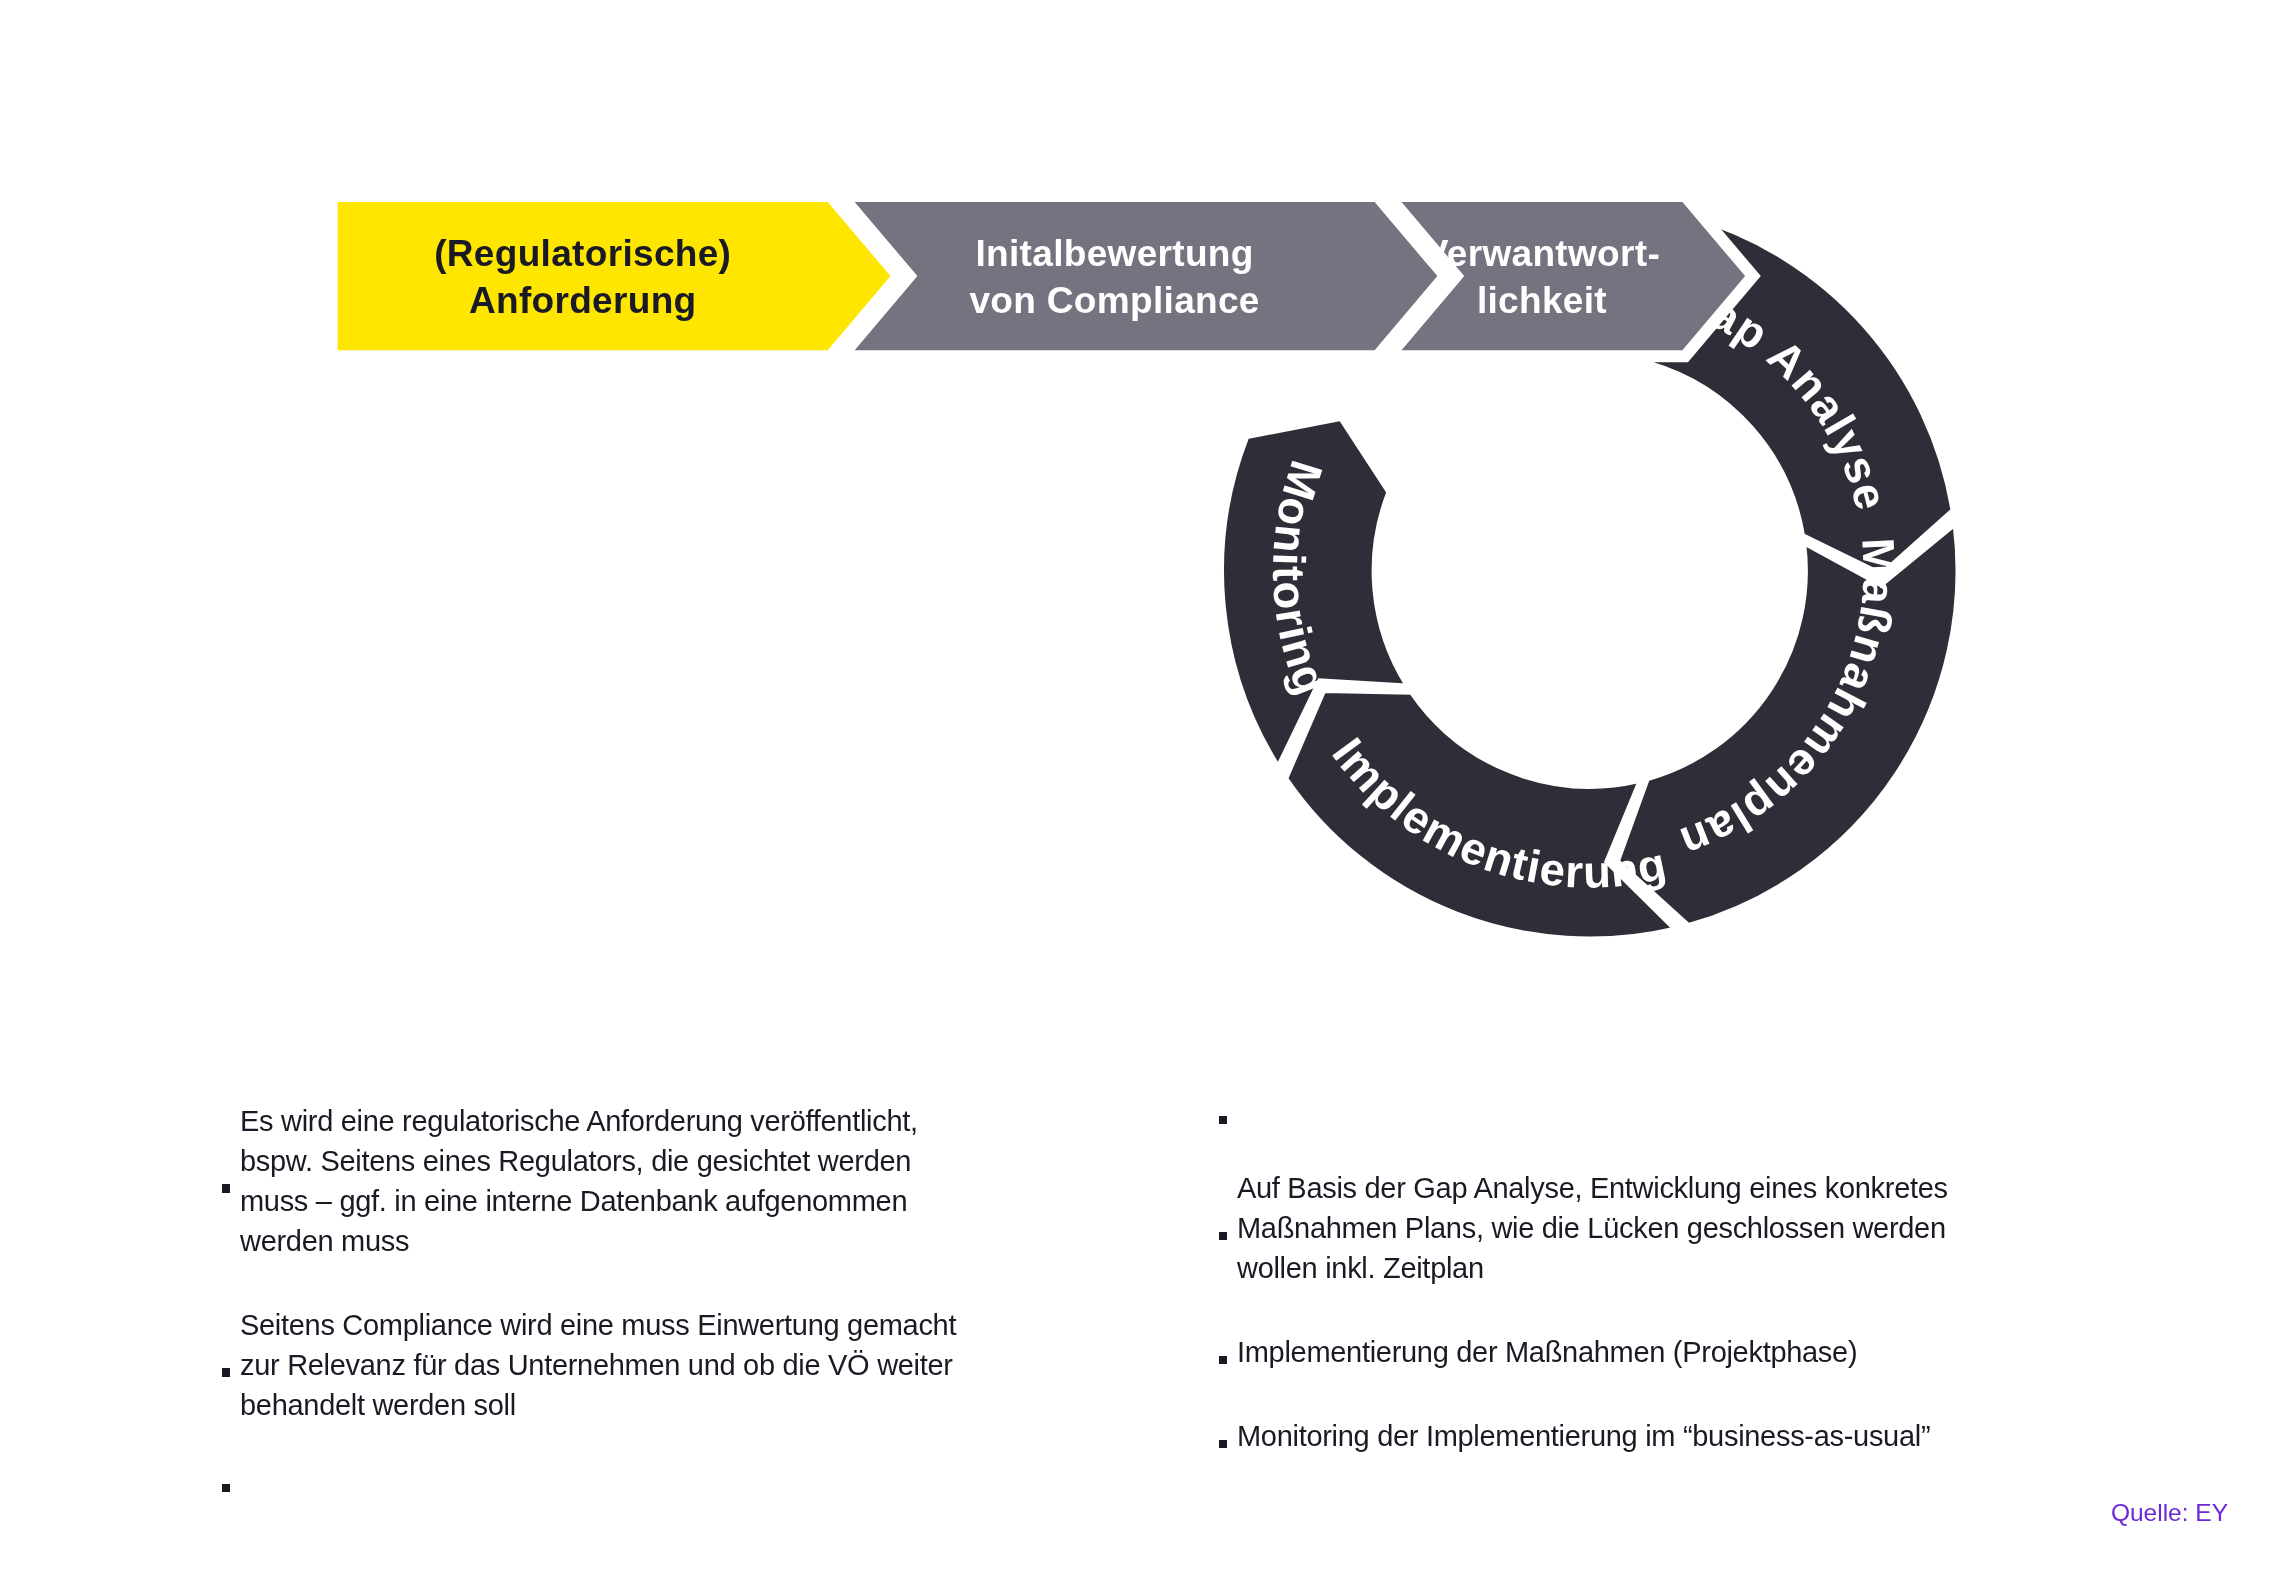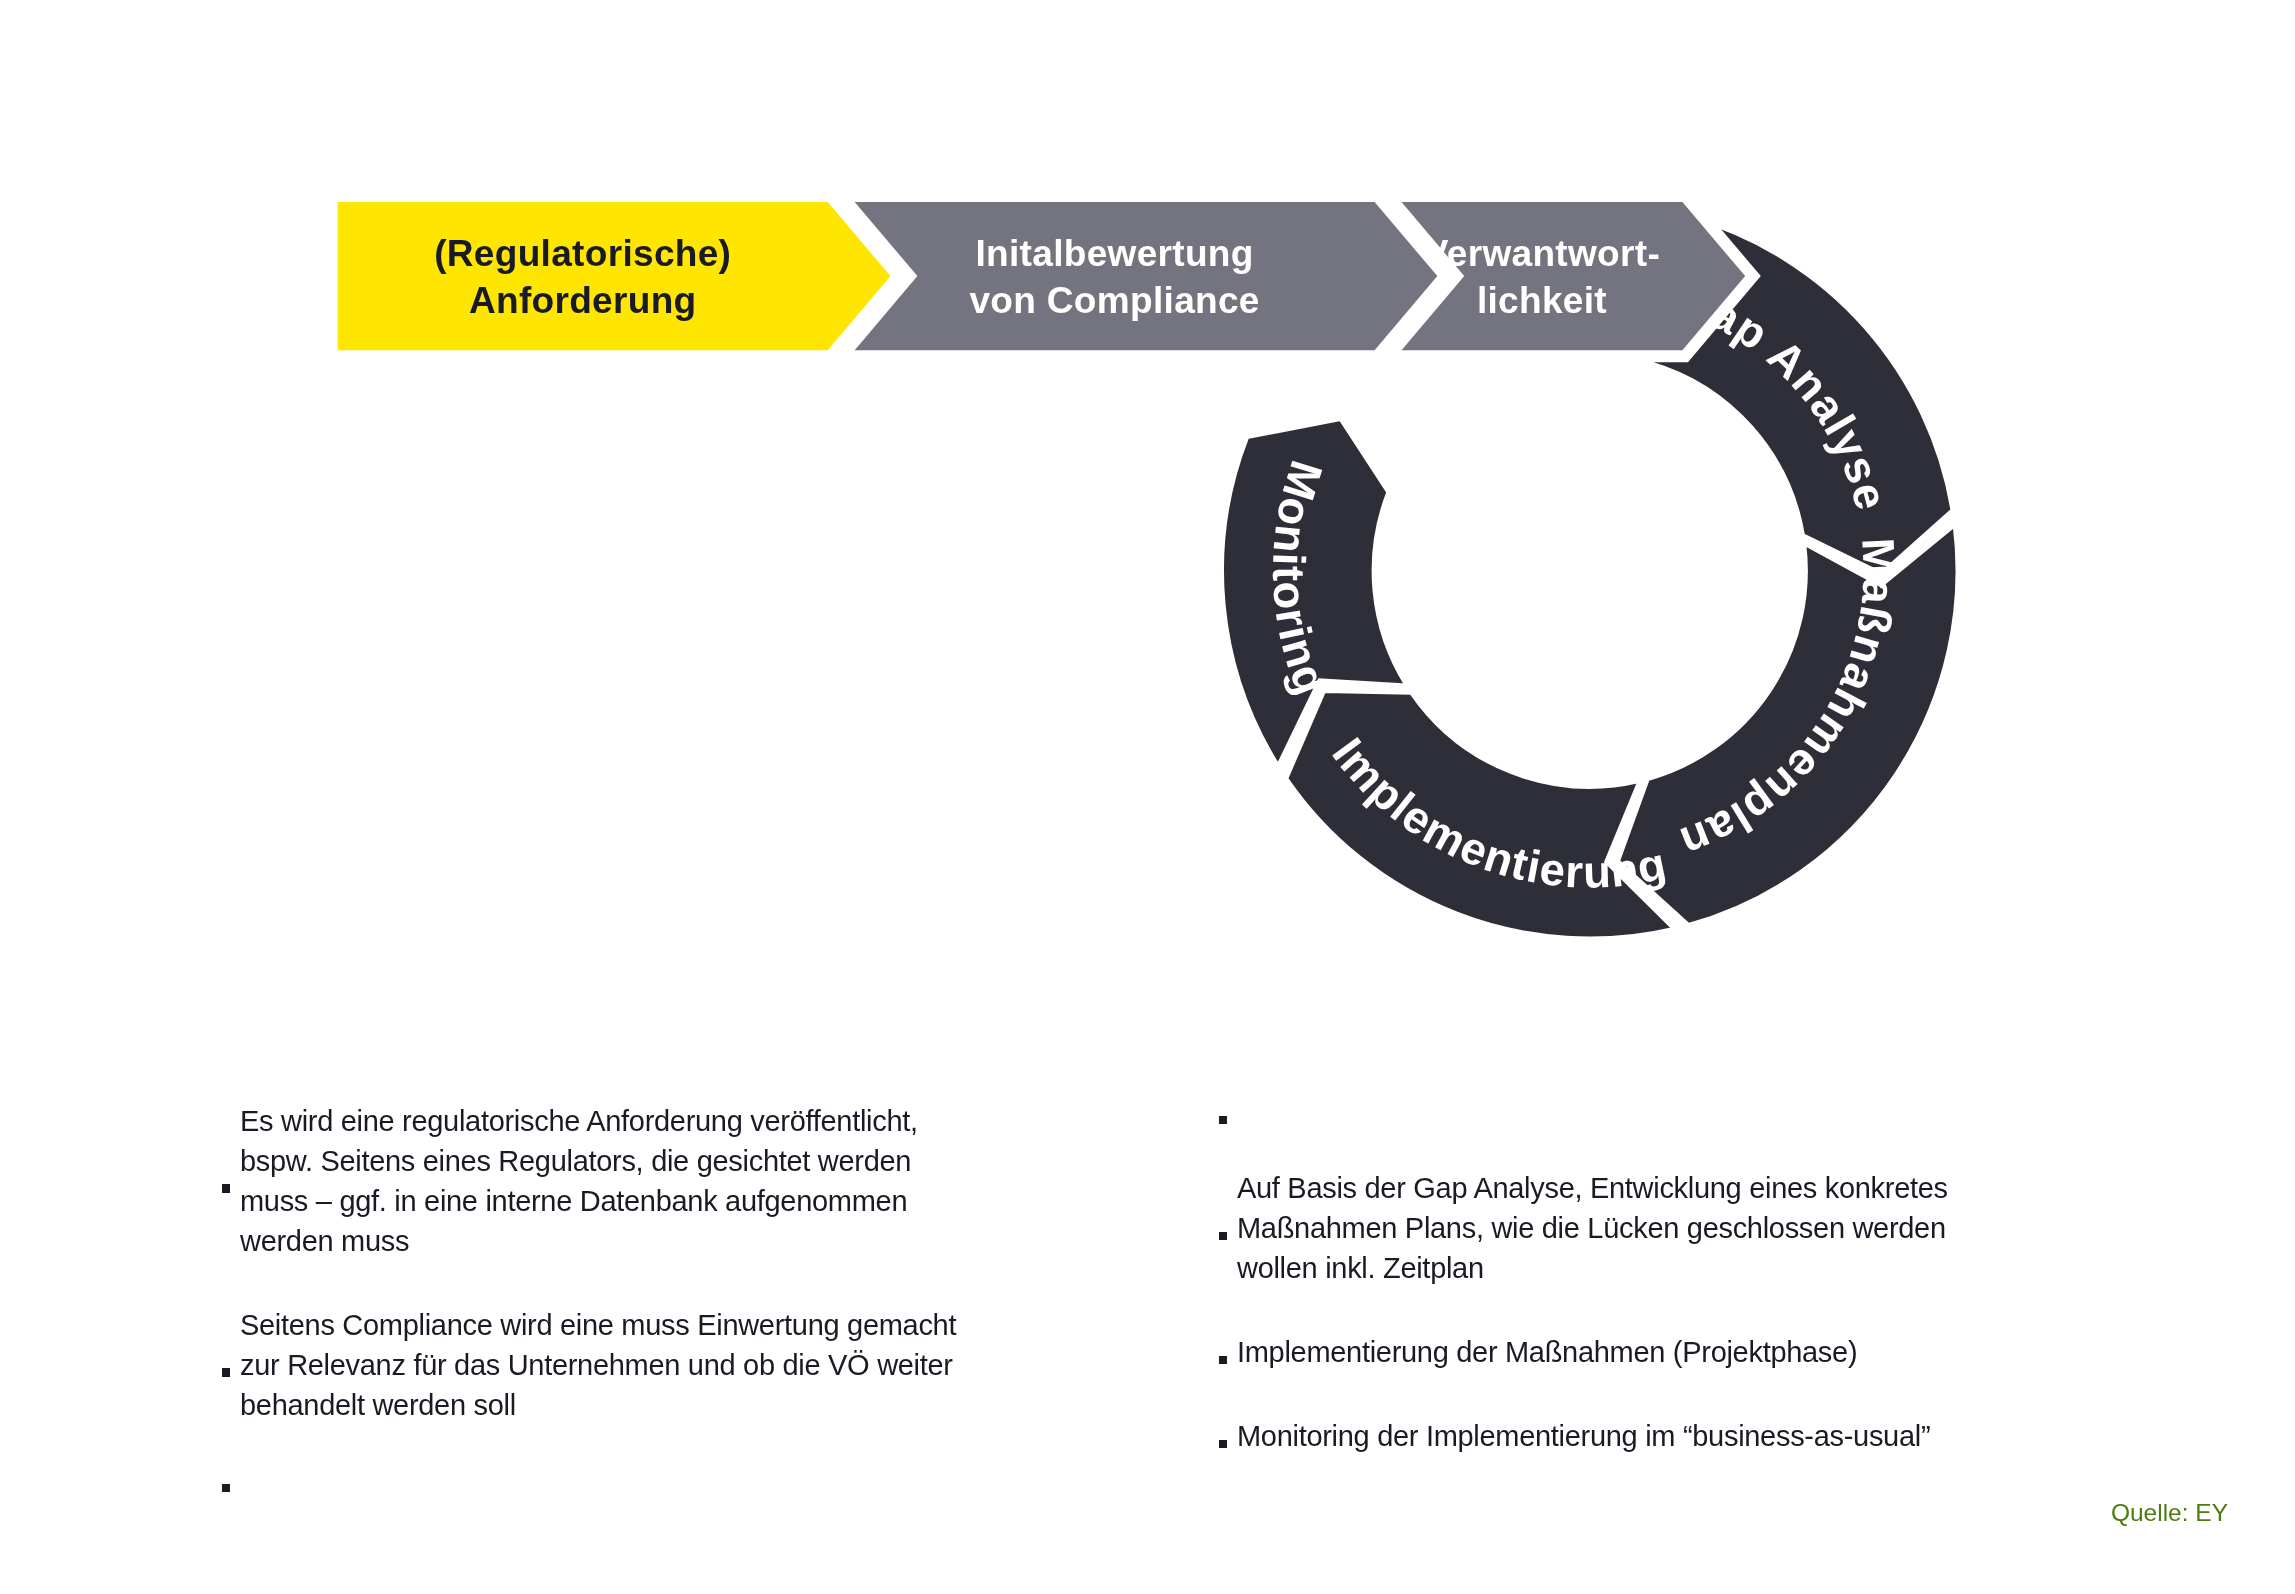--- a/index.html
+++ b/index.html
@@ -35,21 +35,21 @@
     margin:15px 9.6px 0 0;
   }
   .bullet-text{
     white-space:pre-line;
     font-size:29px;line-height:40px;color:#1a1a24;
     letter-spacing:-0.3px;
   }
   
   #source-note{
     position:absolute;top:1499px;right:67px;
-    font-size:24.5px;color:#4d7c0f;
+    font-size:24.5px;color:#6d28d9;
   }
 </style>
 </head>
 <body>
 
 <div id="slide">
 
   <svg id="diagram" viewBox="0 0 3840 1700" xmlns="http://www.w3.org/2000/svg">
     <defs>
       <path id="cwText" d="M 2660 497 A 458 458 0 1 1 2660 1413 A 458 458 0 1 1 2660 497" fill="none"></path>

